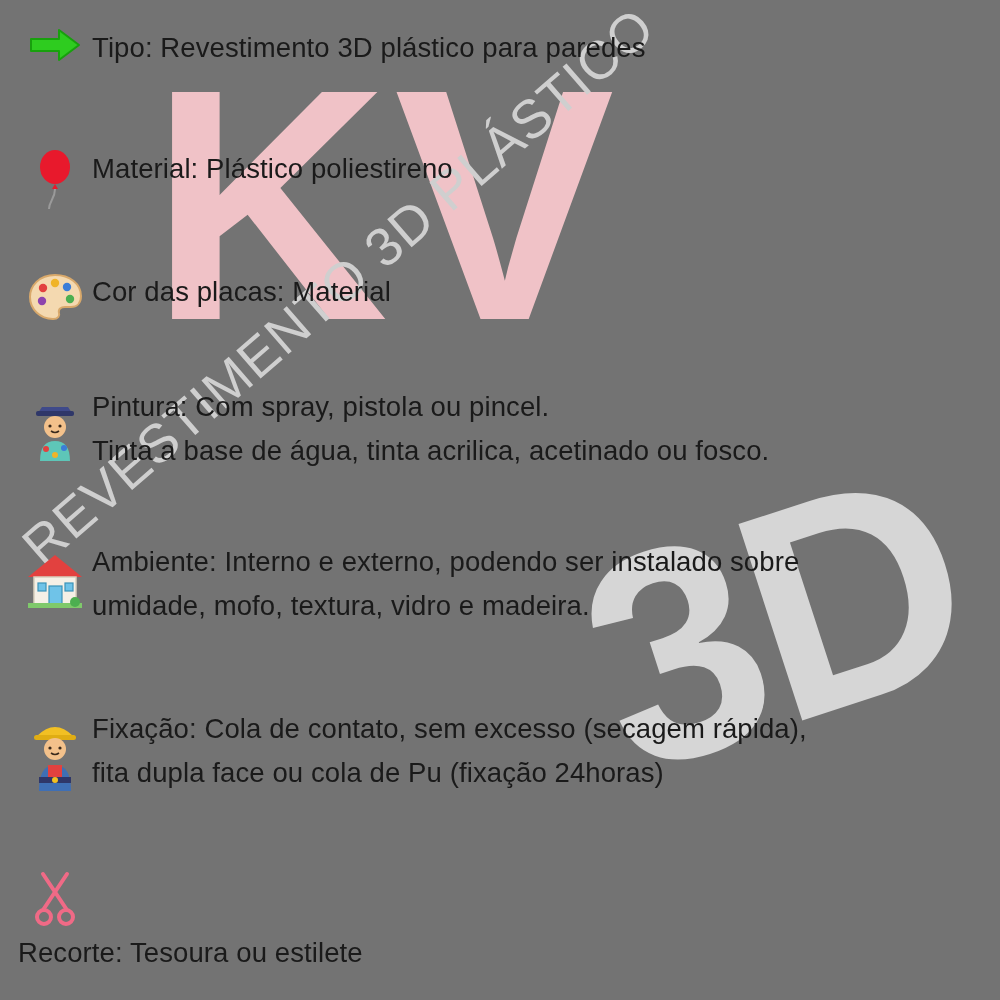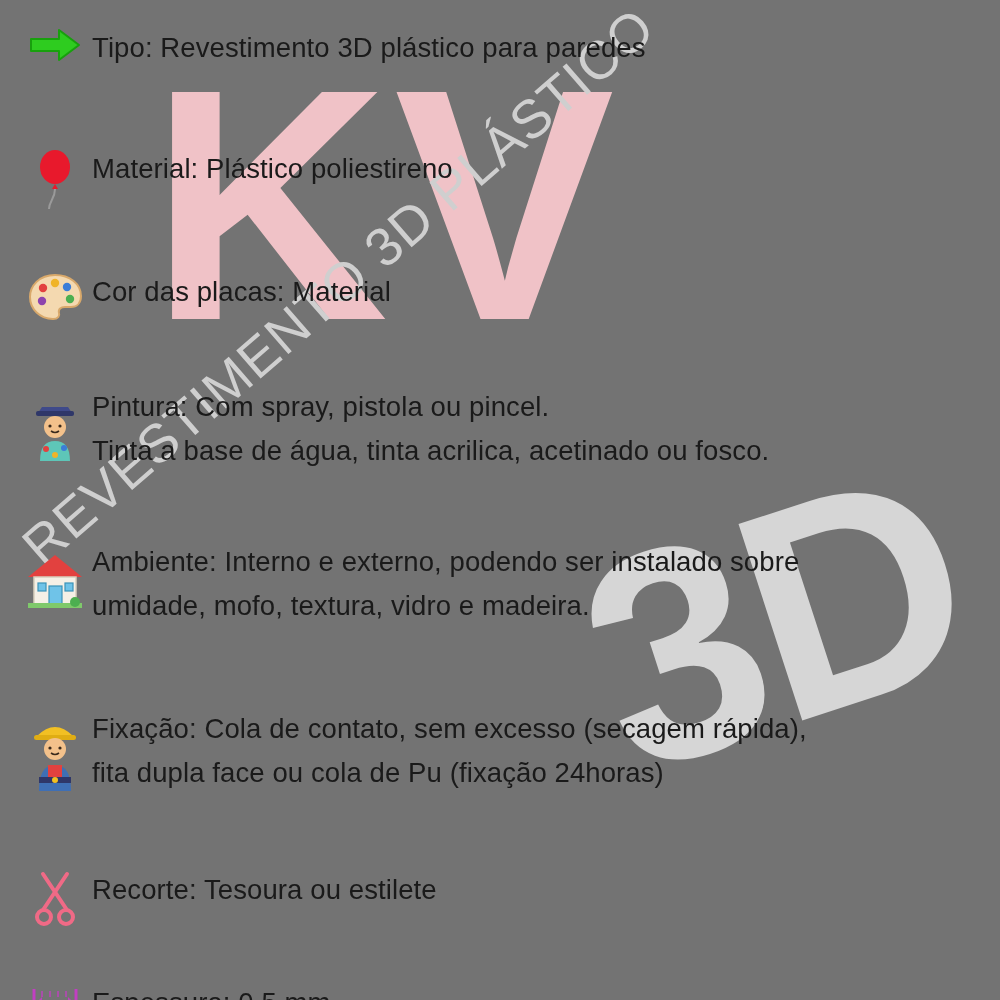--- a/index.html
+++ b/index.html
@@ -98,21 +98,21 @@
   }
   .text-cell .line { display: block; white-space: nowrap; }
 
   
   #row-tipo       { margin-top: 0; }
   #row-material   { margin-top: 76px; }
   #row-cor        { margin-top: 56px; }
   #row-pintura    { margin-top: 60px; }
   #row-ambiente   { margin-top: 66px; }
   #row-fixacao    { margin-top: 78px; }
-  #row-recorte    { margin-top: 72px; }
+  #row-recorte    { margin-top: 72px; flex-direction: column; }
   #row-espessura  { margin-top: 50px; }
 
   #row-pintura .icon-cell   { padding-top: 12px; }
   #row-ambiente .icon-cell  { padding-top: 10px; }
   #row-fixacao .icon-cell   { padding-top: 8px; }
 </style>
 </head>
 <body>
 
 <div id="sheet">

